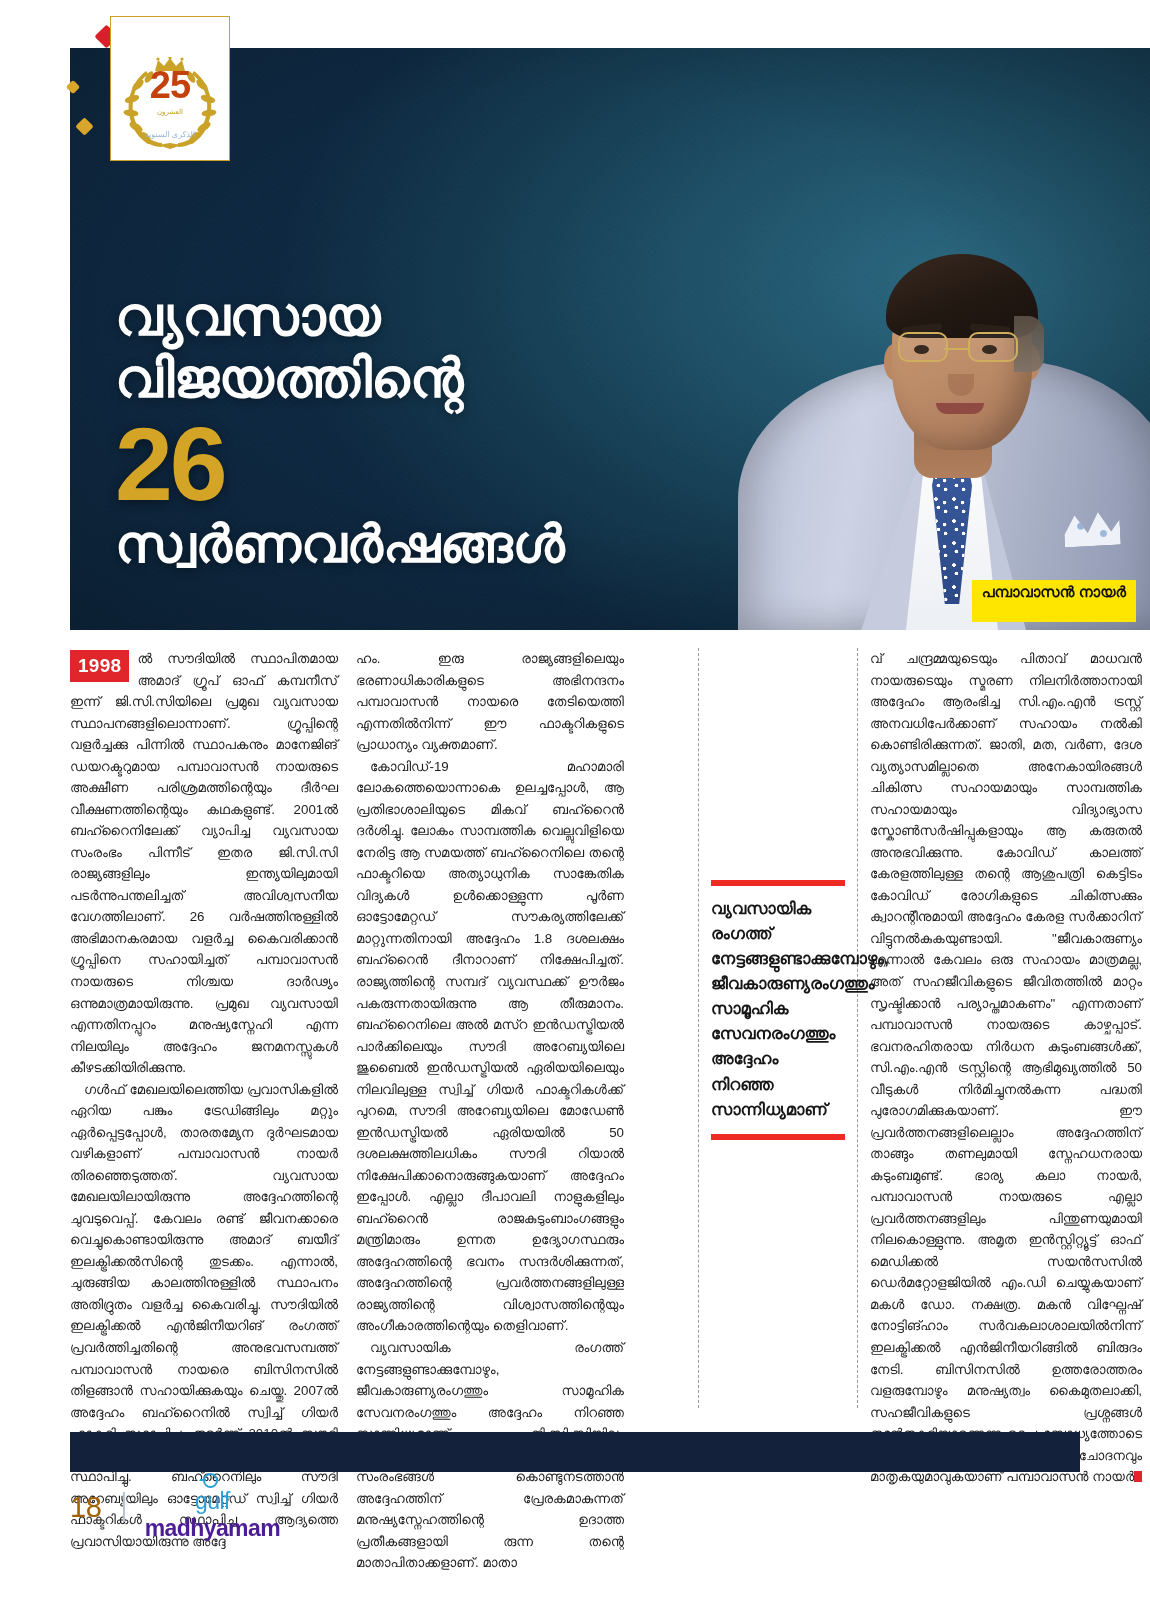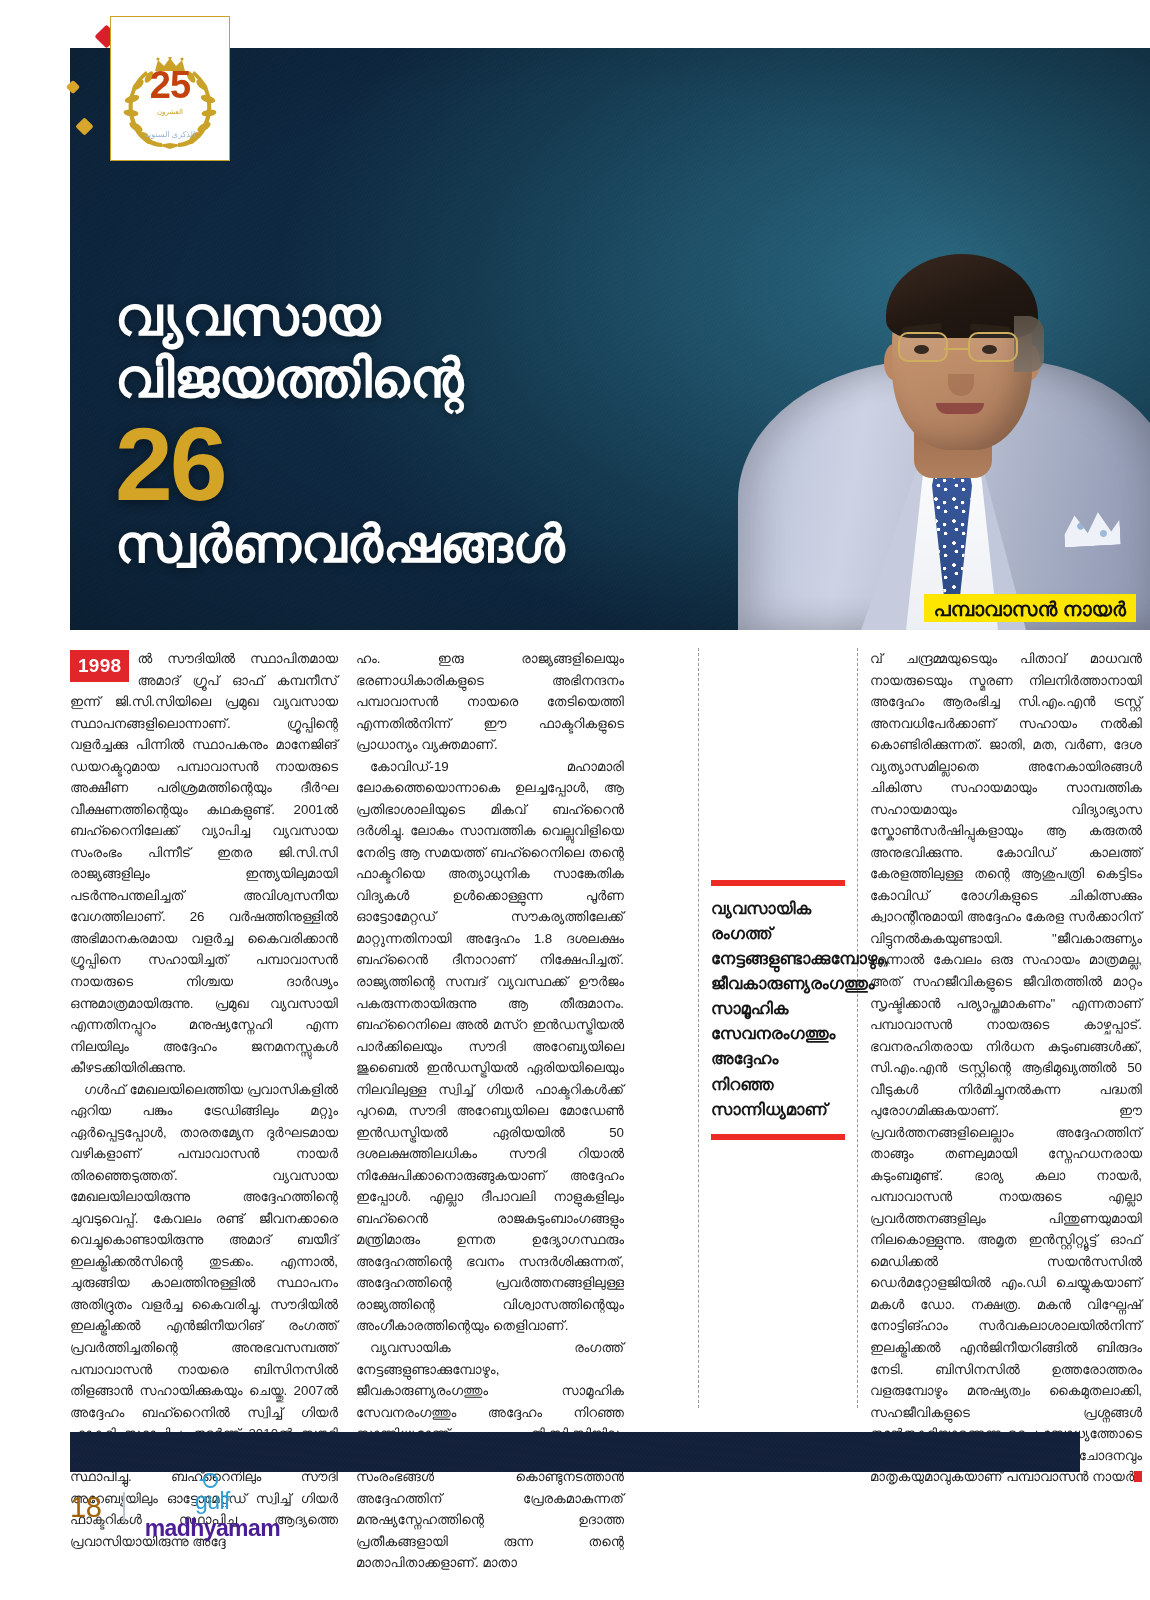--- a/index.html
+++ b/index.html
@@ -262,23 +262,23 @@
     border-radius: 0 0 14px 14px;
   }
 
   
   .caption {
     position: absolute;
     right: 52px;
     bottom: 8px;
     background: #ffe600;
     color: #111111;
-    font-size: 20px;
+    font-size: 15px;
     font-weight: 700;
-    padding: 3px 10px 0;
+    padding: 3px 10px 20px;
     z-index: 8;
     line-height: 1.25;
     white-space: nowrap;
   }
 
   
   .badge-card {
     position: absolute;
     left: 110px;
     top: 16px;

